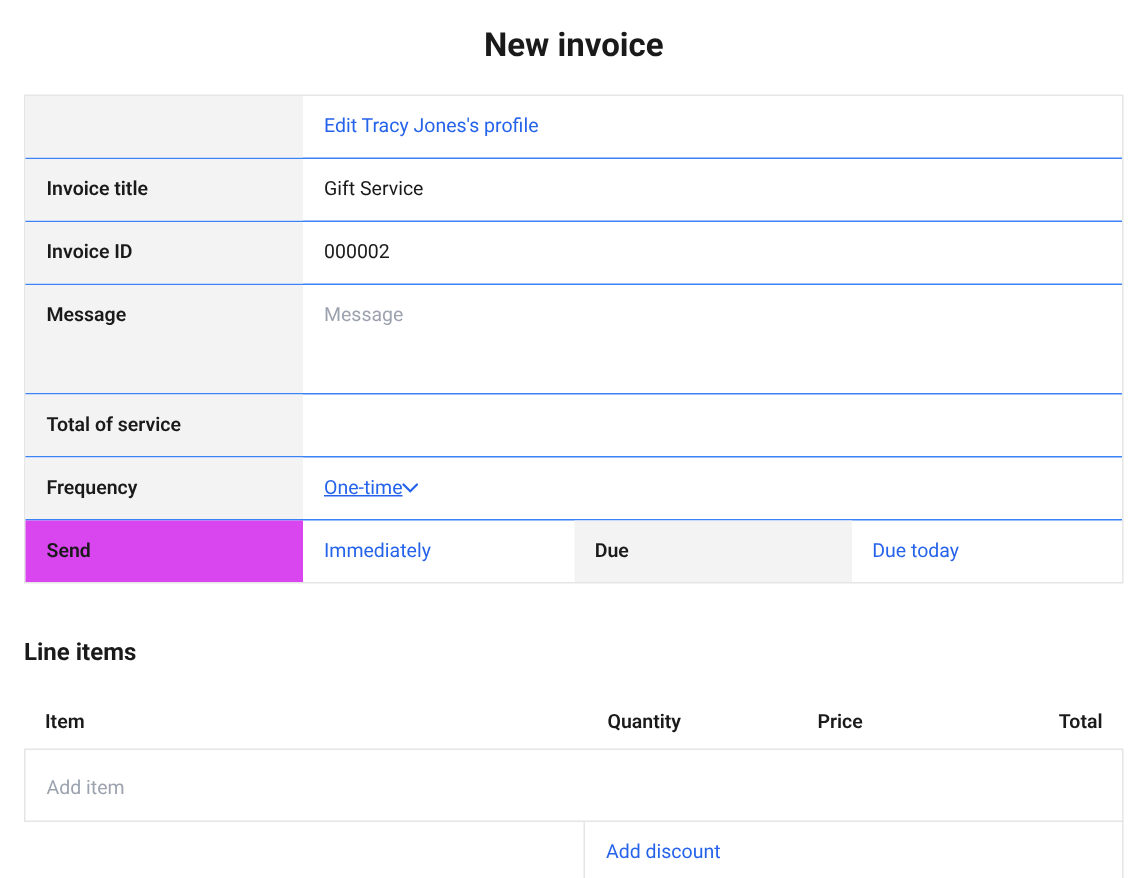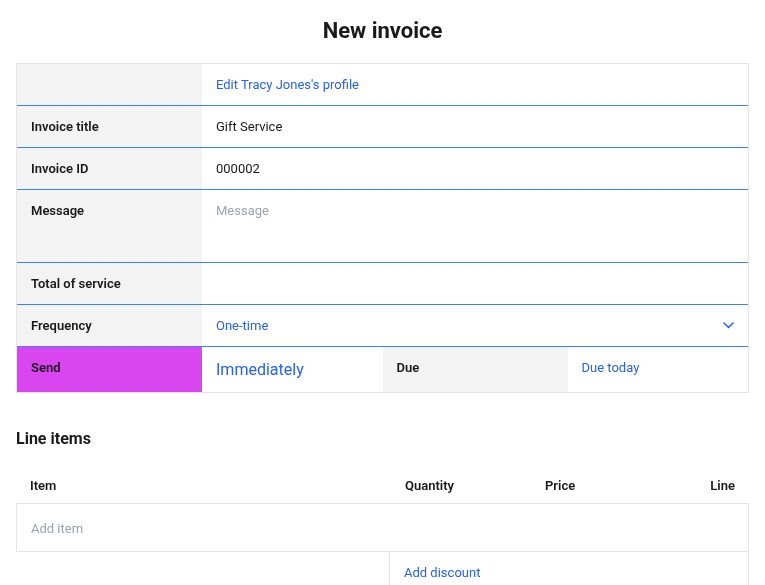--- a/index.html
+++ b/index.html
@@ -65,42 +65,42 @@
     .form-value input::placeholder {
       color: #9ca3af;
     }
     .message-row .form-label,
     .message-row .form-value {
       height: 72px;
       align-items: flex-start;
     }
     .freq-value {
       position: relative;
-      justify-content: space-between;
+      text-decoration: underline;
     }
     .chevron {
       color: #2563eb;
       font-size: 11px;
     }
     .send-row {
       display: flex;
       border-bottom: none;
     }
     .send-label {
       width: 185px;
       background: #d946ef;
       padding: 13px 14px;
       font-size: 13px;
       font-weight: 600;
       flex-shrink: 0;
     }
     .send-value {
       flex: 1;
       padding: 13px 14px;
-      font-size: 16px;
+      font-size: 13px;
       color: #2563eb;
       cursor: pointer;
     }
     .due-label {
       width: 185px;
       background: #f3f3f3;
       padding: 13px 14px;
       font-size: 13px;
       font-weight: 600;
       flex-shrink: 0;
@@ -221,21 +221,21 @@
 
 </div>
 
 <div class="line-items-section">
   <h2 class="line-items-title">Line items</h2>
 
   <div class="line-items-header">
     <div class="col-item">Item</div>
     <div class="col-qty">Quantity</div>
     <div class="col-price">Price</div>
-    <div class="col-total">Line</div>
+    <div class="col-total">Total</div>
   </div>
 
   <div class="add-item-row">
     <input type="text" placeholder="Add item" style="">
   </div>
 
   <div class="discount-row">
     <div class="discount-spacer"></div>
     <div class="discount-cell">Add discount</div>
   </div>

